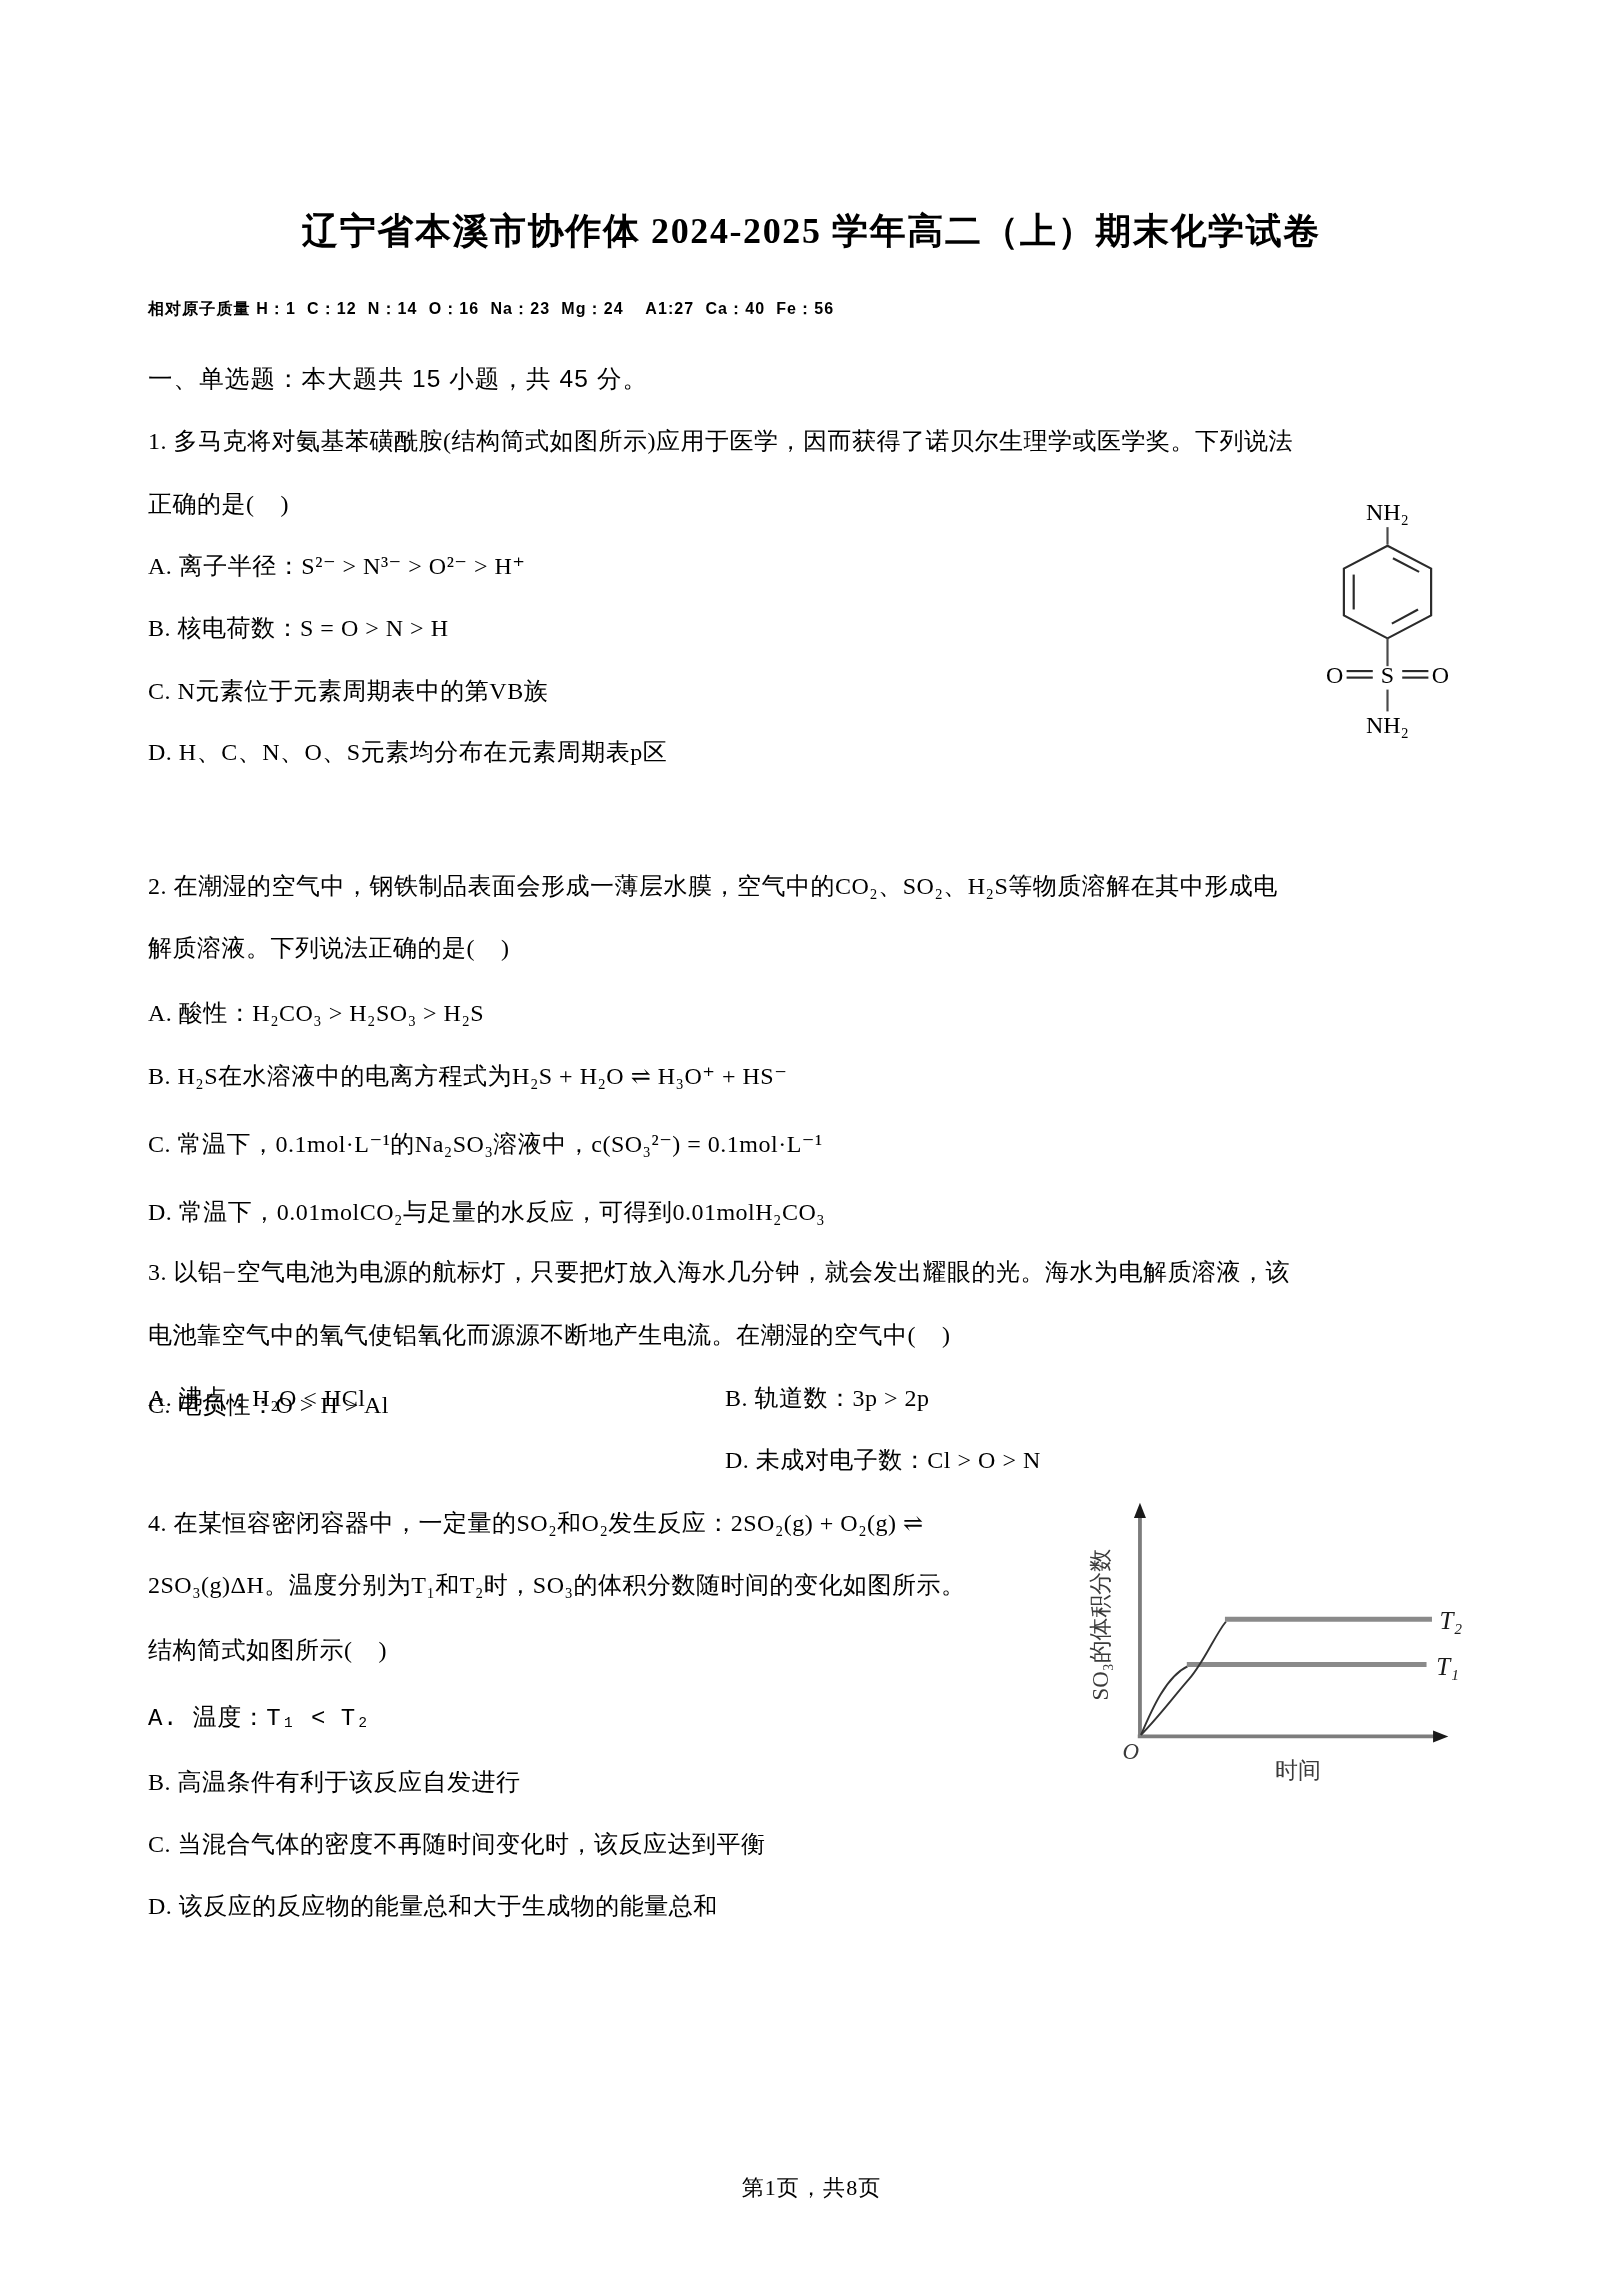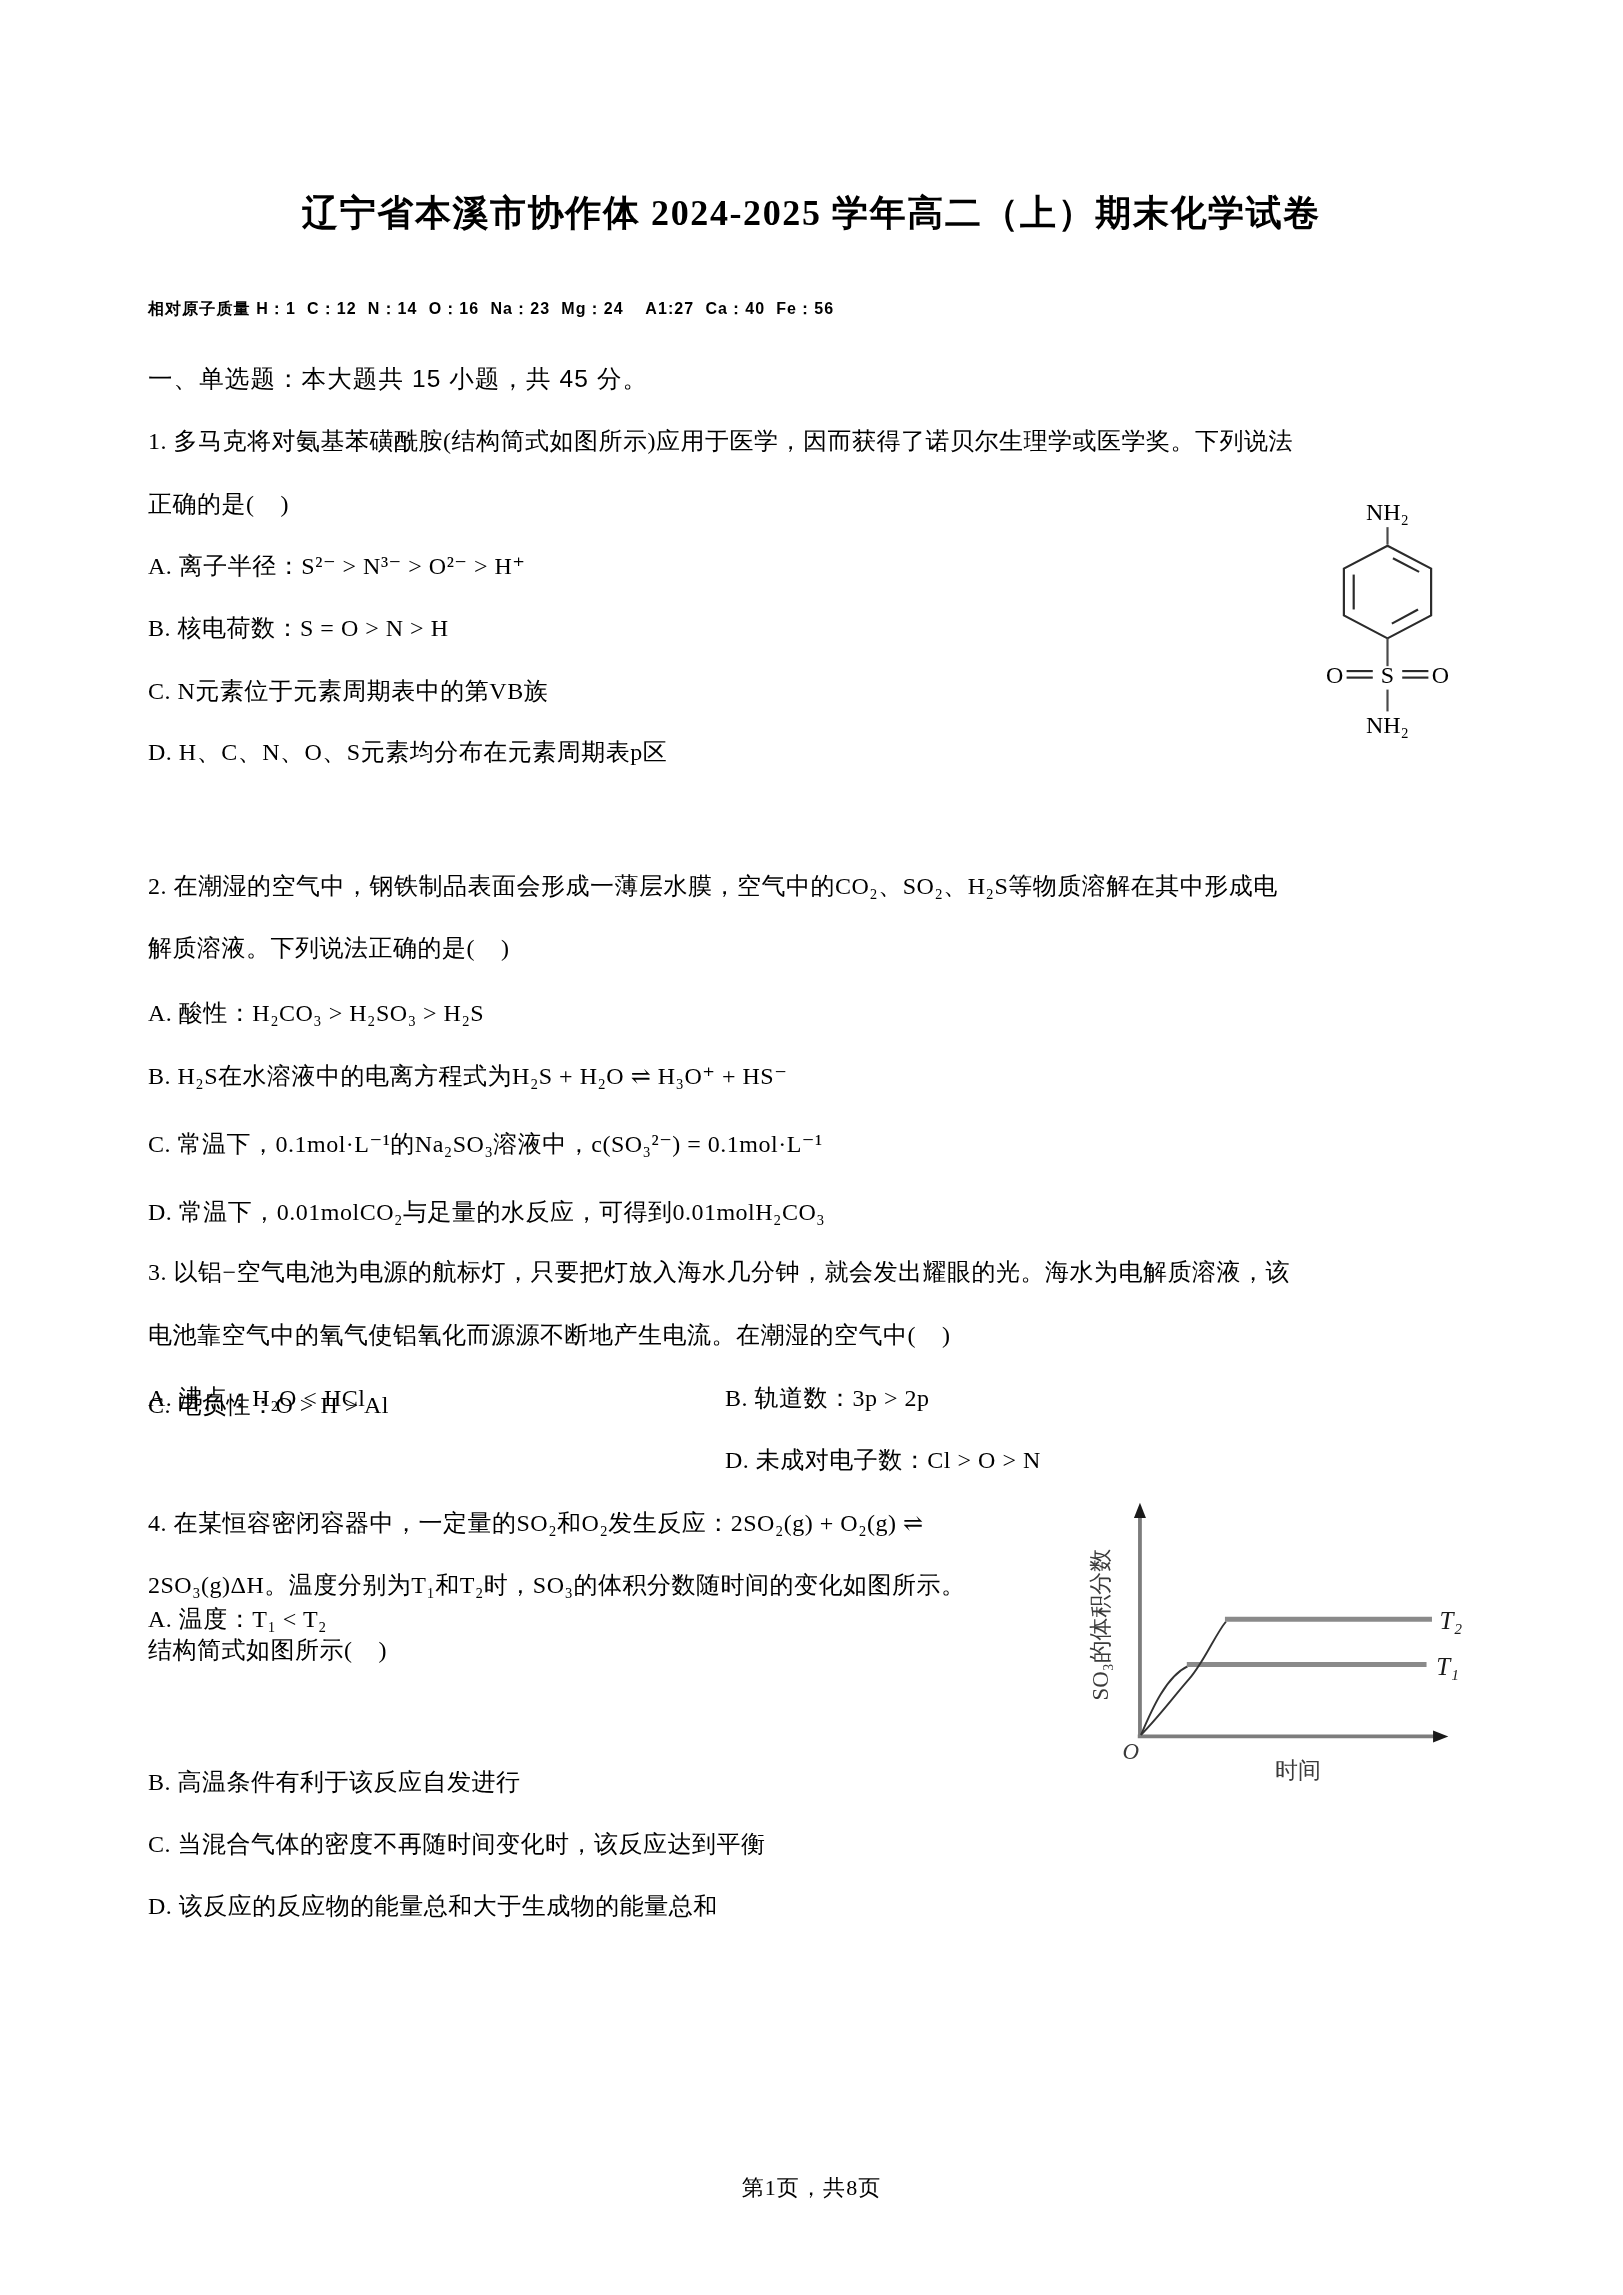--- a/index.html
+++ b/index.html
@@ -37,21 +37,21 @@
   }
   .chem-label{font-size:44px;}
   .axis-label{font-size:42px;fill:#3a3a3a;}
   .t-label{font-size:46px;font-style:italic;fill:#1a1a1a;}
 </style>
 </head>
 <body>
 
 <div id="page">
 
-  <div class="line center title" style="top:191px;">辽宁省本溪市协作体 2024-2025 学年高二（上）期末化学试卷</div>
+  <div class="line center title" style="top:209px;">辽宁省本溪市协作体 2024-2025 学年高二（上）期末化学试卷</div>
 
   <div class="line hdr" style="left:148px;top:299px;">相对原子质量 H：1  C：12  N：14  O：16  Na：23  Mg：24    A1:27  Ca：40  Fe：56</div>
 
   <div class="line sec" style="left:148px;top:364px;">一、单选题：本大题共 15 小题，共 45 分。</div>
 
   <div>
     <div class="line" style="left:148px;top:426px;">1. 多马克将对氨基苯磺酰胺(结构简式如图所示)应用于医学，因而获得了诺贝尔生理学或医学奖。下列说法</div>
     <div class="line" style="left:148px;top:489px;">正确的是(    )</div>
     <div class="line" style="left:148px;top:551px;">A. 离子半径：S²⁻ &gt; N³⁻ &gt; O²⁻ &gt; H⁺</div>
     <div class="line" style="left:148px;top:613px;">B. 核电荷数：S = O &gt; N &gt; H</div>
@@ -100,21 +100,21 @@
     <div class="line" style="left:148px;top:1383px;">A. 沸点：H₂O &lt; HCl</div>
     <div class="line" style="left:725px;top:1383px;">B. 轨道数：3p &gt; 2p</div>
     <div class="line" style="left:148px;top:1390px;">C. 电负性：O &gt; H &gt; Al</div>
     <div class="line" style="left:725px;top:1445px;">D. 未成对电子数：Cl &gt; O &gt; N</div>
   </div>
 
   <div>
     <div class="line" style="left:148px;top:1508px;">4. 在某恒容密闭容器中，一定量的SO₂和O₂发生反应：2SO₂(g) + O₂(g) ⇌</div>
     <div class="line" style="left:148px;top:1570px;">2SO₃(g)ΔH。温度分别为T₁和T₂时，SO₃的体积分数随时间的变化如图所示。</div>
     <div class="line" style="left:148px;top:1635px;">结构简式如图所示(    )</div>
-    <div class="line" style="left:148px;top:1604px;">A. 温度：T₁ &lt; T₂</div>
+    <div class="line" style="left:148px;top:1704px;font-family:Liberation Mono, monospace;">A. 温度：T₁ &lt; T₂</div>
     <div class="line" style="left:148px;top:1767px;">B. 高温条件有利于该反应自发进行</div>
     <div class="line" style="left:148px;top:1829px;">C. 当混合气体的密度不再随时间变化时，该反应达到平衡</div>
     <div class="line" style="left:148px;top:1891px;">D. 该反应的反应物的能量总和大于生成物的能量总和</div>
 
     <svg style="position:absolute;left:1080px;top:1494px;" width="425" height="316" viewBox="0 0 780 580">
 
       <line x1="110" y1="445" x2="110" y2="40" stroke="#7d7d7d" stroke-width="7"></line>
       <polygon points="110,16 99,44 121,44" fill="#1a1a1a"></polygon>
 
       <line x1="106" y1="445" x2="650" y2="445" stroke="#7d7d7d" stroke-width="7"></line>

